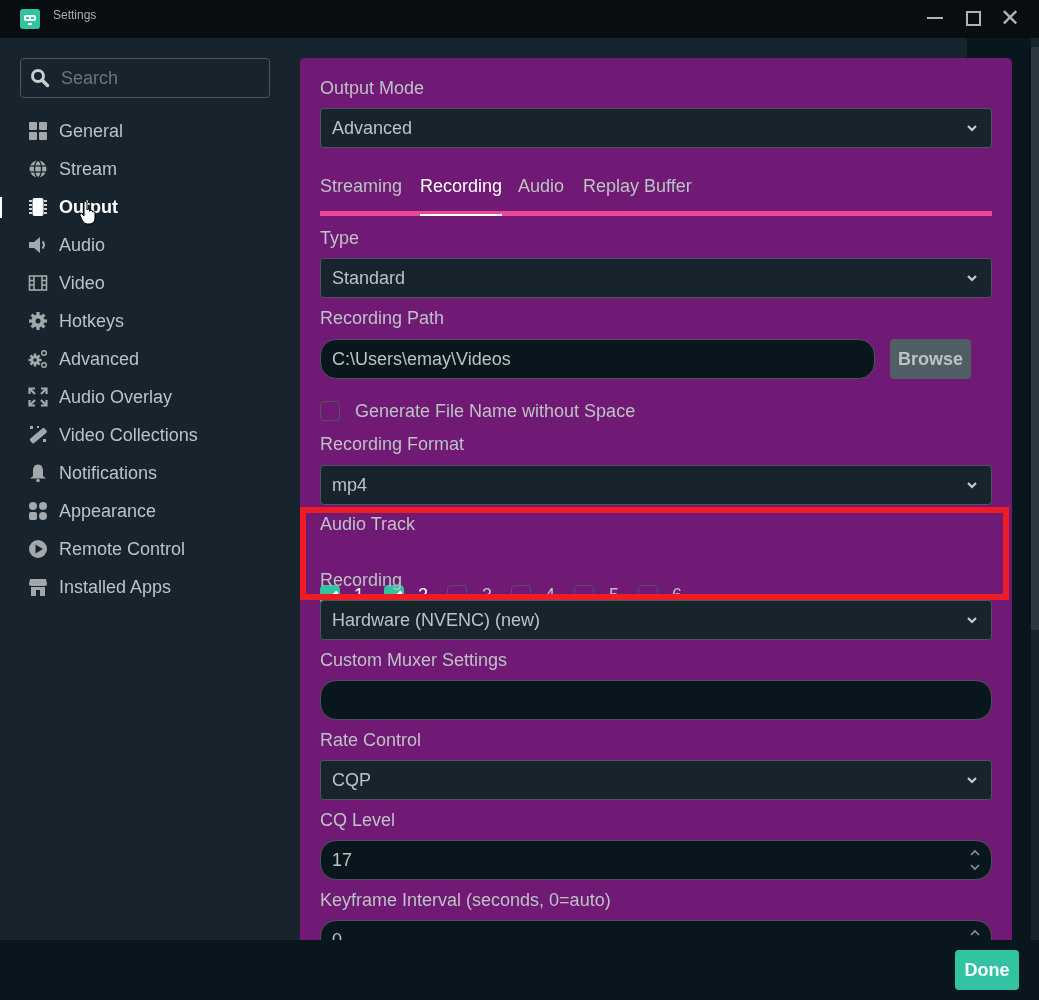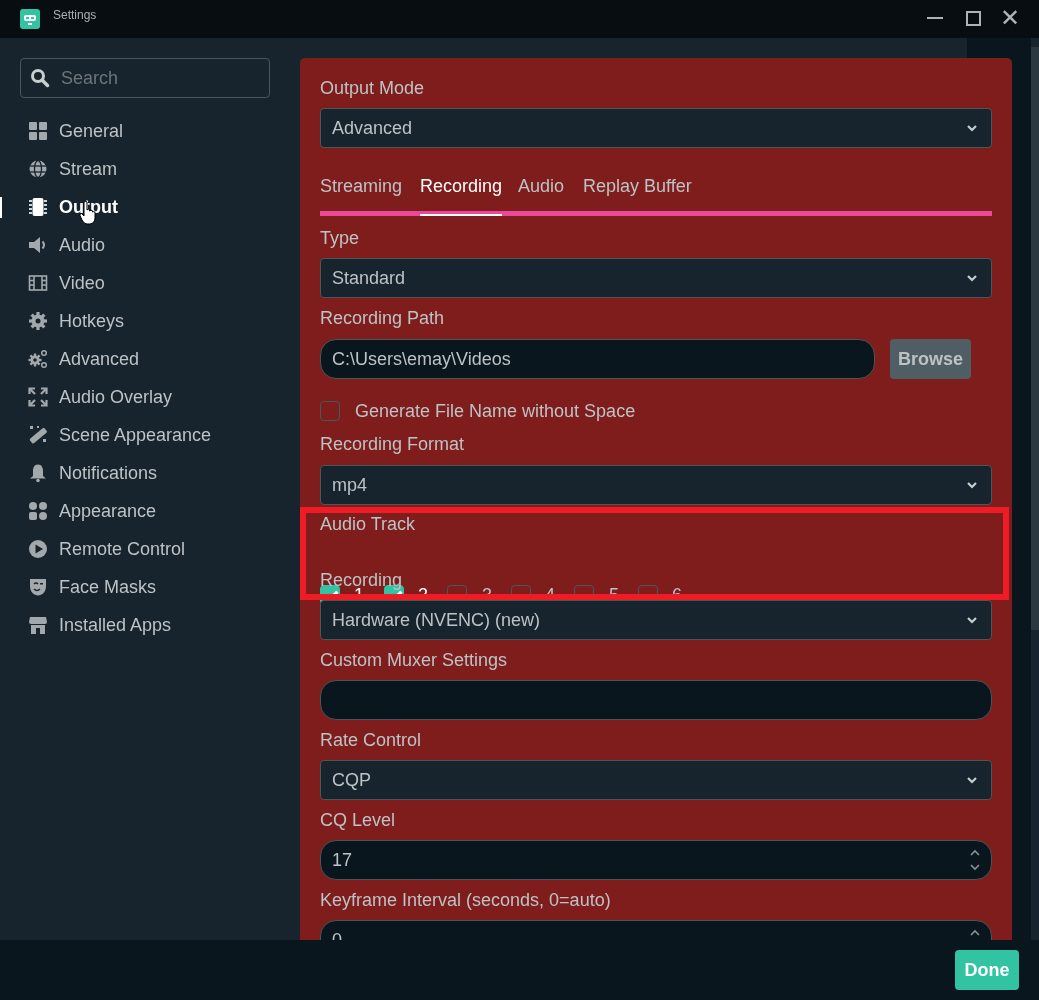--- a/index.html
+++ b/index.html
@@ -30,21 +30,21 @@
   .nav { position: absolute; left: 0; top: 74px; width: 290px; }
   .nav-item { position: relative; height: 38px; display: flex; align-items: center; cursor: pointer; }
   .nav-item .nicon { position: absolute; left: 28px; top: 9px; width: 20px; height: 20px; }
   .nav-item .nlabel { position: absolute; left: 59px; top: 9px; font-size: 18px; color: #bdc2c4; white-space: nowrap; }
   .nav-item.active .nlabel { color: #ffffff; font-weight: bold; }
   .nav-item.active::before { content: ""; position: absolute; left: 0; top: 9px; width: 2px; height: 21px; background: #ffffff; }
   svg.ic { fill: #a2a8ab; }
   .nav-item.active svg.ic { fill: #ffffff; }
 
   
-  .main { position: absolute; left: 300px; top: 20px; width: 712px; height: 900px; background: #7f1d1d; border-radius: 5px 5px 0 0; overflow: hidden; }
+  .main { position: absolute; left: 300px; top: 20px; width: 712px; height: 900px; background: #701a75; border-radius: 5px 5px 0 0; overflow: hidden; }
   .field-label { position: absolute; left: 20px; font-size: 18px; color: #bdc2c4; }
   .select { position: absolute; left: 20px; width: 672px; height: 40px; background: #17242d; border: 1px solid #4b5659; border-radius: 4px; cursor: pointer; }
   .select .val, .textbox .val { position: absolute; left: 11px; top: 9px; font-size: 18px; color: #bdc2c4; white-space: nowrap; }
   .select .chev { position: absolute; right: 12px; top: 12px; width: 14px; height: 14px; }
   .textbox { position: absolute; left: 20px; width: 672px; height: 40px; background: #09161d; border: 1px solid #4b5659; border-radius: 16px; cursor: text; }
   .spin { position: absolute; right: 10px; width: 12px; }
   .tabs { position: absolute; left: 20px; top: 108px; width: 672px; height: 50px; border-bottom: 5px solid #ec4899; }
   .tab { position: absolute; top: 10px; font-size: 18px; color: #bdc2c4; cursor: pointer; height: 40px; white-space: nowrap; }
   .tab.active { color: #ffffff; }
   .tab.active::after { content: ""; position: absolute; left: 0; right: 0; bottom: 0; height: 2px; background: #ffffff; }
@@ -199,21 +199,21 @@
         </svg>
       <span class="nlabel">Audio Overlay</span>
     </div>
     <div class="nav-item">
       <svg class="ic nicon" viewBox="0 0 20 20">
           <rect x="1" y="8" width="19" height="6" rx="1.5" transform="rotate(-40 10 11)"></rect>
           <rect x="2" y="1" width="3" height="3"></rect>
           <rect x="15" y="14" width="3" height="3"></rect>
           <rect x="9" y="1" width="2" height="2"></rect>
         </svg>
-      <span class="nlabel">Scene Appearance</span>
+      <span class="nlabel">Video Collections</span>
     </div>
     <div class="nav-item">
       <svg class="ic nicon" viewBox="0 0 20 20">
           <path d="M10 1.5 C6 1.5 5 5 5 8 L5 13 L2 15.5 L18 15.5 L15 13 L15 8 C15 5 14 1.5 10 1.5 Z"></path>
           <circle cx="10" cy="17.5" r="1.8"></circle>
         </svg>
       <span class="nlabel">Notifications</span>
     </div>
     <div class="nav-item">
       <svg class="ic nicon" viewBox="0 0 20 20">
@@ -223,28 +223,20 @@
           <circle cx="15" cy="15" r="4"></circle>
         </svg>
       <span class="nlabel">Appearance</span>
     </div>
     <div class="nav-item">
       <svg class="ic nicon" viewBox="0 0 20 20">
           <circle cx="10" cy="10" r="9"></circle>
           <polygon points="7.5,5.5 15,10 7.5,14.5" fill="#17242d"></polygon>
         </svg>
       <span class="nlabel">Remote Control</span>
-    </div>
-    <div class="nav-item">
-      <svg class="ic nicon" viewBox="0 0 20 20">
-          <path d="M2 2 L18 2 L18 9 C18 15 14 18.5 10 18.5 C6 18.5 2 15 2 9 Z"></path>
-          <path d="M6 7 Q8 5 10 7 M6 12 Q9 15 12 12" stroke="#17242d" stroke-width="1.6" fill="none"></path>
-          <rect x="12" y="6" width="3" height="1.5" fill="#17242d"></rect>
-        </svg>
-      <span class="nlabel">Face Masks</span>
     </div>
     <div class="nav-item">
       <svg class="ic nicon" viewBox="0 0 20 20">
           <path d="M2 2 L18 2 L19 7 Q19 9 17 9 L3 9 Q1 9 1 7 Z"></path>
           <rect x="3" y="10" width="14" height="9"></rect>
           <rect x="8" y="13" width="4" height="6" fill="#17242d"></rect>
         </svg>
       <span class="nlabel">Installed Apps</span>
     </div>
   </div>

